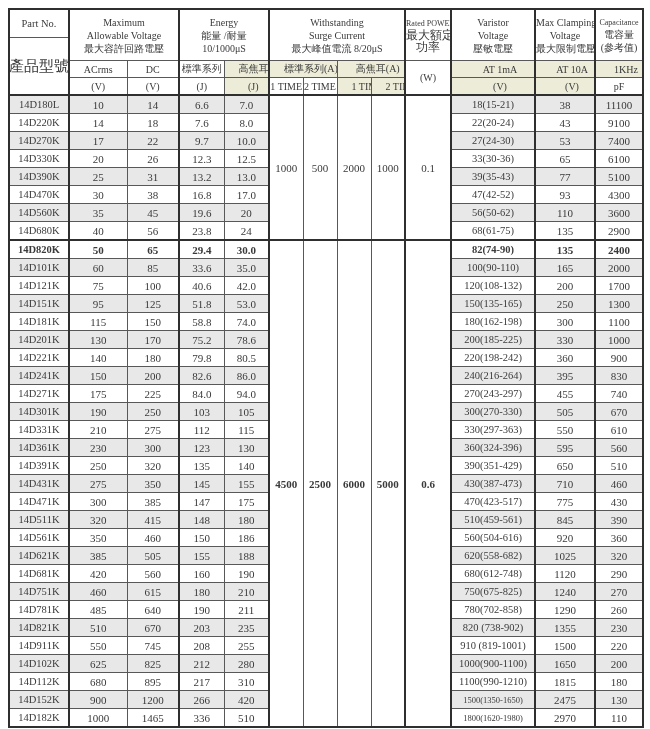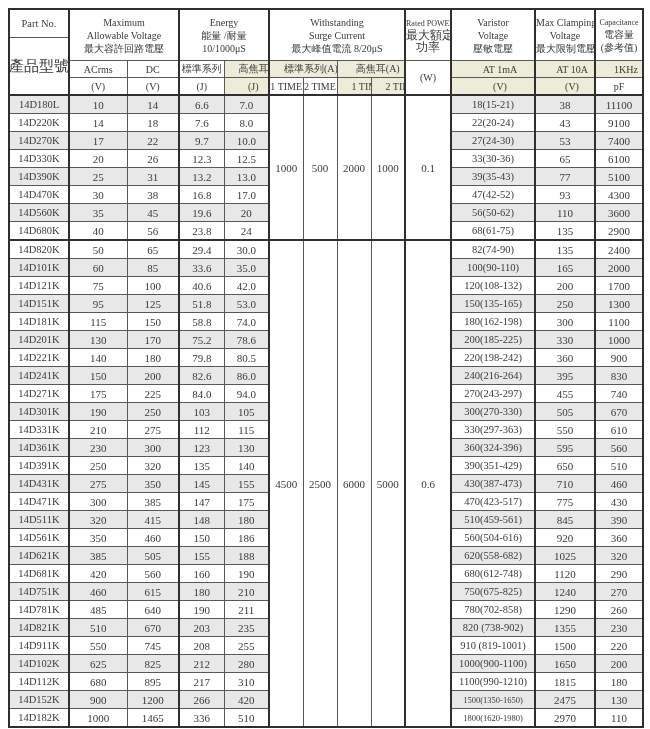--- a/index.html
+++ b/index.html
@@ -23,21 +23,21 @@
   .l{line-height:13px;}
   .en{font-size:10px;}
   .zh{font-size:10px;}
   .small-en{font-size:8px;line-height:11px;}
   .zh-sm{font-size:12px;line-height:12px;}
   .time{font-size:8.5px;margin-left:48px;}
   .beige{background:var(--beige);padding-left:14px;}
   .gr{border-right:2px solid var(--border);}
   .shade td{background:var(--shade);}
   td.merged{background:#ffffff;}
-  tr.sec2-start td{border-top:2px solid var(--border);}
+  tr.sec2-start td{border-top:2px solid var(--border);font-weight:bold;}
   td.part{font-size:10.5px;margin-top:12px;}
   td.vv{font-size:10.5px;}
   td.vv-small{font-size:8.5px;}
   .part-split{display:flex;flex-direction:column;height:84px;}
   .part-split .top{height:27px;line-height:27px;border-bottom:1px solid var(--grid);font-size:10.5px;}
   .part-split .bot{flex:1;display:flex;align-items:center;justify-content:center;font-size:15px;}
 </style>
 </head>
 <body>
 

